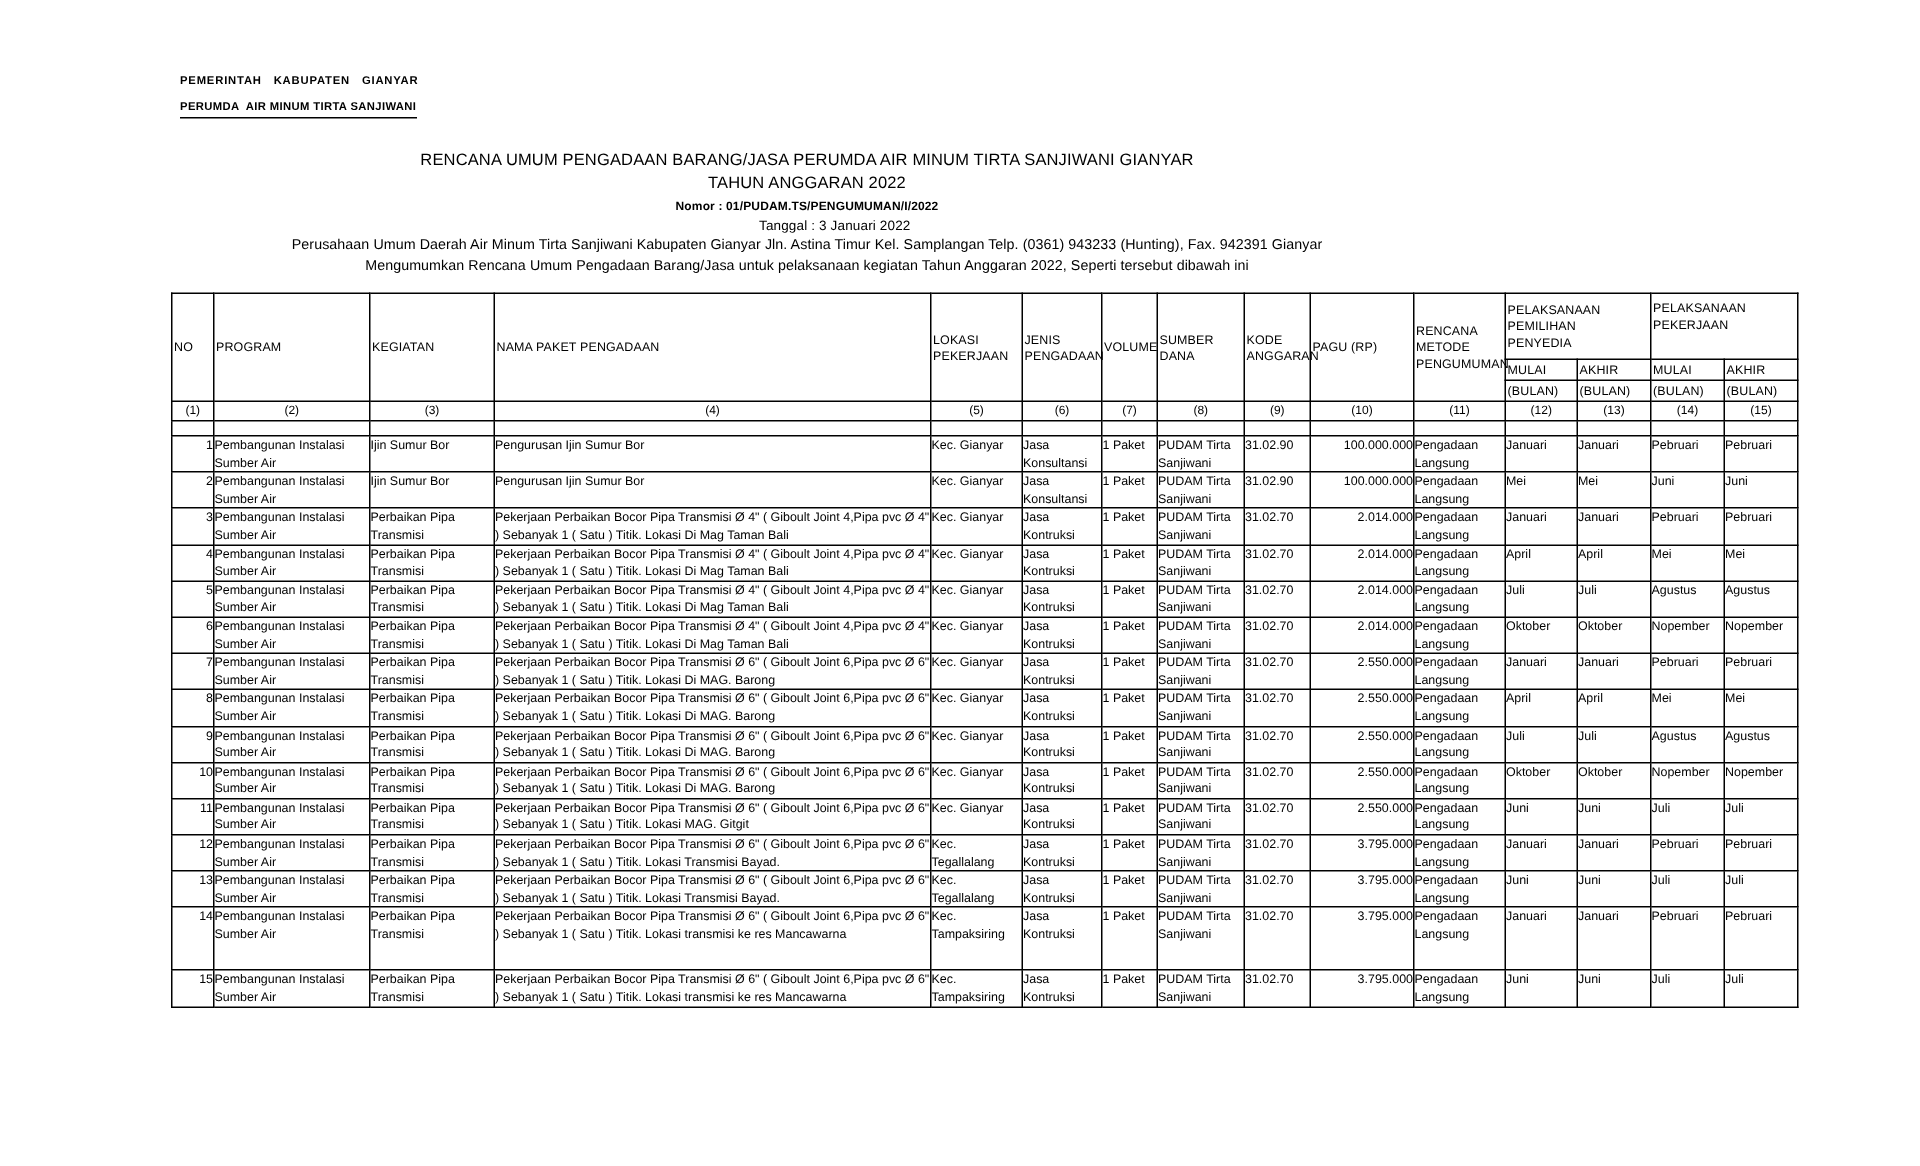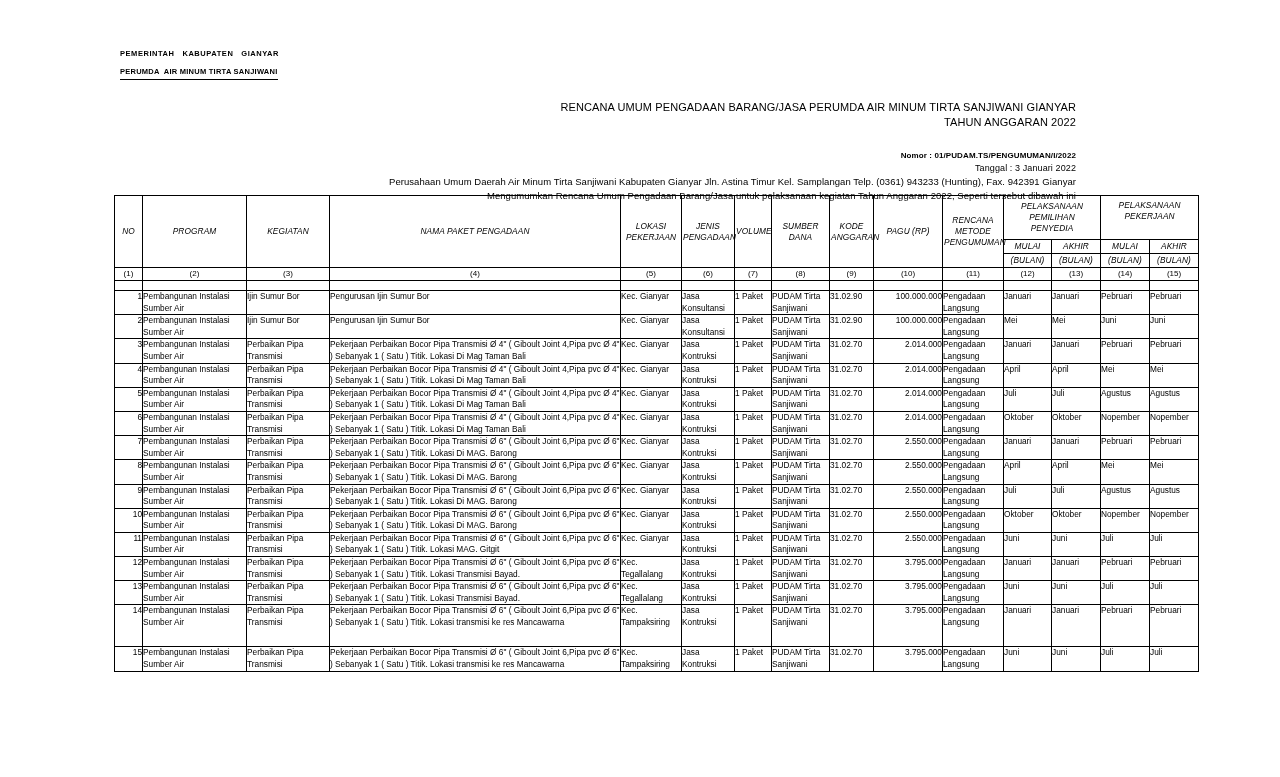--- a/index.html
+++ b/index.html
@@ -19,51 +19,50 @@
     font-size:7.5px; font-weight:bold; letter-spacing:.55px;
     white-space:pre; line-height:12px;
   }
   .letterhead .lh-line2 {
     font-size:7.5px; font-weight:bold; letter-spacing:.25px;
     white-space:pre; line-height:12px;
     border-bottom:1px solid #000; display:inline-block; padding-bottom:1px;
   }
 
   
-  .titleblock { position:absolute; left:0; top:100px; width:1076px; text-align:right; }
+  .titleblock { position:absolute; left:0; top:100px; width:1076px; text-align:center; }
   .t-main   { font-size:11px; line-height:15px; letter-spacing:.1px; }
   .t-sub    { font-size:11px; line-height:15px; letter-spacing:.1px; }
-  .t-nomor  { font-size:8px; font-weight:bold; line-height:12px; letter-spacing:.1px; margin-top:20px; }
+  .t-nomor  { font-size:8px; font-weight:bold; line-height:12px; letter-spacing:.1px; margin-top:2px; }
   .t-tanggal{ font-size:9px; line-height:12px; letter-spacing:.1px;margin-left:37px; }
   .t-addr   { font-size:9.5px; line-height:14px; letter-spacing:.05px; margin-top:1px; }
   .t-announce{ font-size:9.5px; line-height:14px; letter-spacing:.05px; }
 
   
   .tablewrap { position:absolute; left:114px; top:195px; width:1084px; }
   table.rup {
     border-collapse:collapse;
     width:1084px;
     table-layout:fixed;
     font-size:8.3px;
     line-height:11.6px;
   }
   table.rup th, table.rup td {
     border:1px solid #000;
     padding:0;
     vertical-align:top;
     font-weight:normal;
   }
   table.rup thead th {
-    text-align:center;
+    text-align:left;
     vertical-align:middle;
     font-size:8.3px;
     line-height:11px;
     letter-spacing:.1px;
     padding:1px 1px;
-    font-style:italic;
   }
   .numrow td {
     text-align:center;
     font-size:8px;
     padding:1px 0 1px 0;
     height:13px;
   }
   .spacer td { height:10px; }
 
   td.c-no      { text-align:right; padding:2px 3px 3px 2px; }

